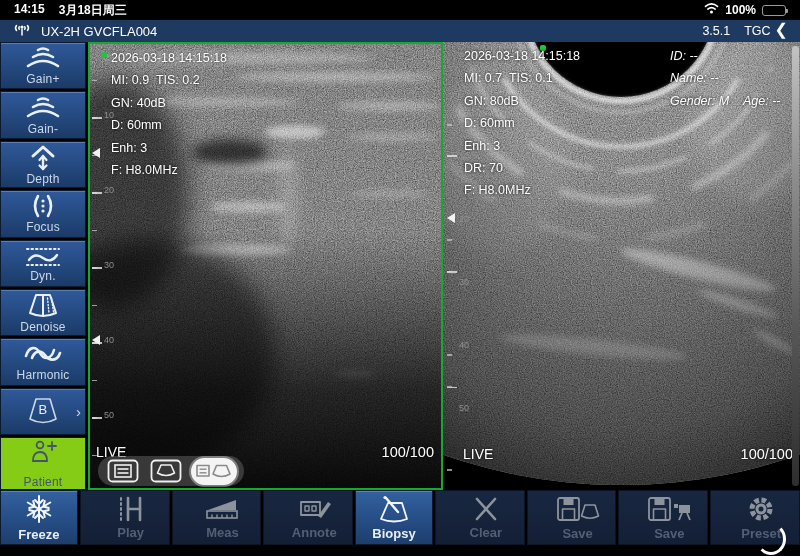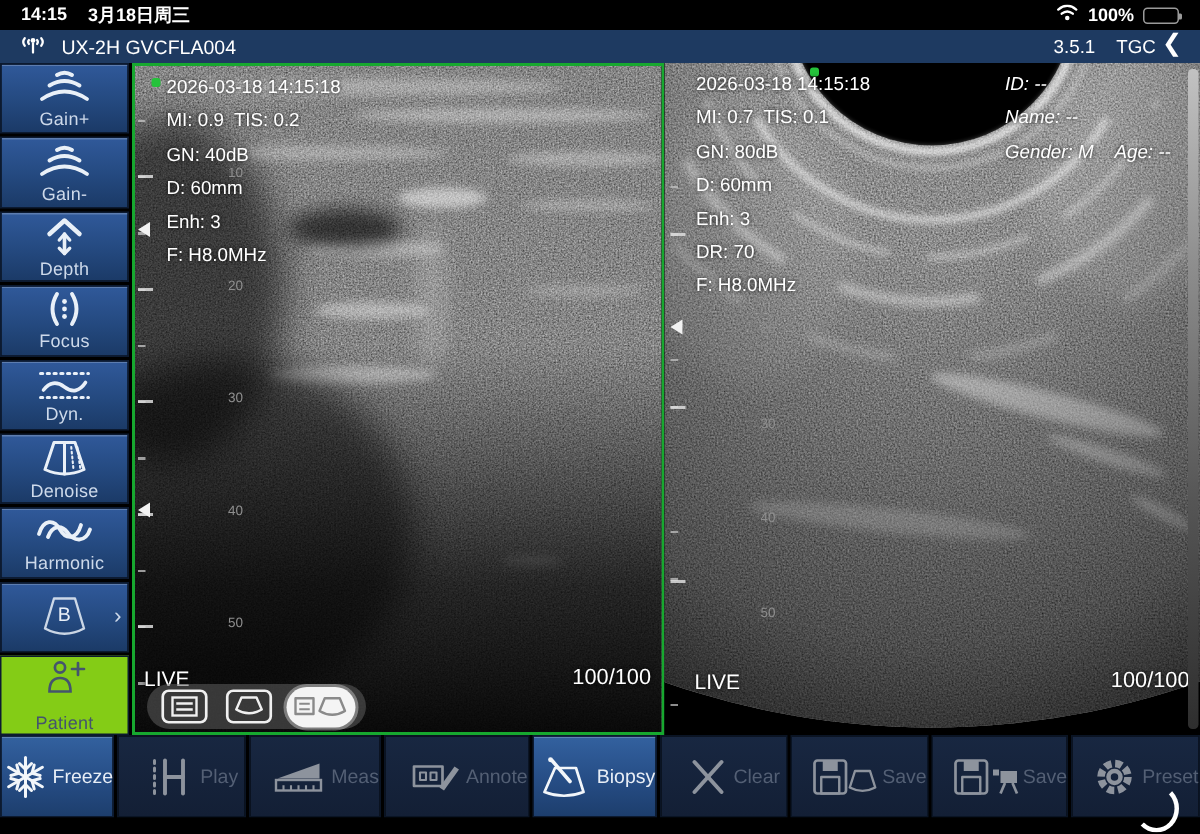--- a/index.html
+++ b/index.html
@@ -60,38 +60,38 @@
   .us-right .live-label{left:20px;}
   .frame-counter{position:absolute;bottom:28px;right:7px;color:#fff;font-size:14.5px;text-shadow:0 0 3px #000;}
 
   
   .ruler-minor{position:absolute;left:2px;top:0;width:5px;height:100%;pointer-events:none;
       background:repeating-linear-gradient(to bottom,transparent 0 36px,rgba(200,200,200,.75) 36px 37.5px);}
   .ruler-major{position:absolute;left:2px;top:0;width:10px;height:100%;pointer-events:none;
       background:repeating-linear-gradient(to bottom,transparent 0 73px,rgba(220,220,220,.85) 73px 75px);}
   .us-right .ruler-minor{left:4px;background:repeating-linear-gradient(to bottom,transparent 0 82px,rgba(200,200,200,.7) 82px 83.5px,transparent 83.5px 113.5px,rgba(200,200,200,.7) 113.5px 115px) ;}
   .us-right .ruler-major{left:4px;background:repeating-linear-gradient(to bottom,transparent 0 113.5px,rgba(220,220,220,.85) 113.5px 115.5px);}
-  .ruler-label{position:absolute;color:#8f8f8f;font-size:9px;pointer-events:none;margin-left:48px;}
+  .ruler-label{position:absolute;color:#8f8f8f;font-size:9px;pointer-events:none;}
   .focus-tri{position:absolute;width:0;height:0;border-top:5px solid transparent;border-bottom:5px solid transparent;
       border-right:8px solid #f2f2f2;pointer-events:none;}
 
   
   .mode-switcher{position:absolute;left:8px;bottom:2px;height:30px;display:flex;align-items:center;gap:7px;
       background:rgba(95,95,95,.55);border-radius:16px;padding:0 7px;}
   .mode-btn{width:36px;height:24px;display:flex;align-items:center;justify-content:center;cursor:pointer;color:#f0f0f0;}
   .mode-btn.active{width:46px;height:27px;background:#f4f4f4;border-radius:14px;box-shadow:0 0 0 2px rgba(255,255,255,.35);color:#8a8a8a;}
 
   
   .edge-strip{position:absolute;right:1px;top:4px;bottom:4px;width:7px;border-radius:3px;
       background:linear-gradient(180deg,#c2c2c2 0%,#8d8d8d 30%,#565656 65%,#2e2e2e 100%);}
 
   
   .toolbar{position:absolute;top:490px;left:0;width:800px;height:55px;display:flex;gap:2px;background:#000;}
-  .tool-btn{flex:1;display:flex;flex-direction:row;align-items:center;justify-content:center;gap:2px;
-      box-sizing:border-box;cursor:pointer;}
+  .tool-btn{flex:1;display:flex;flex-direction:column;align-items:center;justify-content:center;gap:2px;
+      box-sizing:border-box;cursor:pointer;font-weight:bold;}
   .tool-btn.enabled{background:linear-gradient(180deg,#33619f 0%,#264d85 55%,#1d3e6d 100%);
       border:1px solid #0c1a30;box-shadow:inset 0 1px 0 rgba(255,255,255,.22);color:#f2f6fa;}
   .tool-btn.enabled .lbl{color:#e8eef6;}
   .tool-btn.disabled{background:linear-gradient(180deg,#182741 0%,#131f35 100%);border:1px solid #0a1424;color:#8d939d;cursor:default;padding-left:12px;}
   .tool-btn.disabled .lbl{color:#535f74;}
   .tool-btn .lbl{font-size:13px;}
   .tool-btn svg{display:block;}
 
   .bottom-strip{position:absolute;top:545px;left:0;width:800px;height:11px;background:#000;}
   .corner-arc{position:absolute;right:14px;bottom:1px;width:24px;height:26px;border:3px solid transparent;

